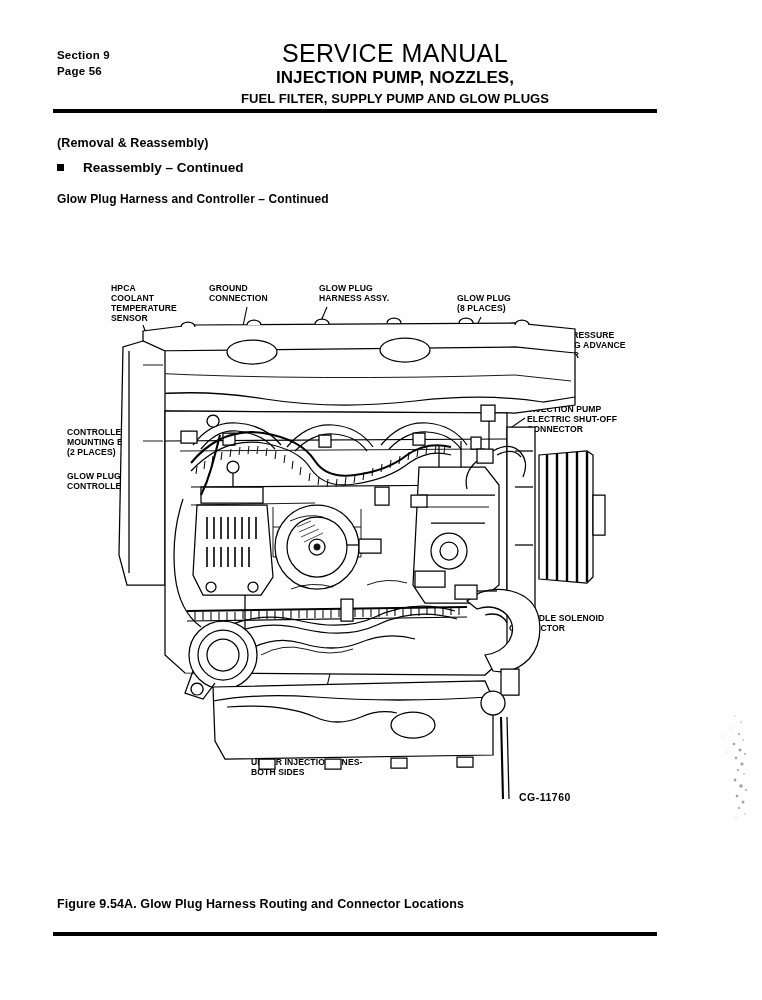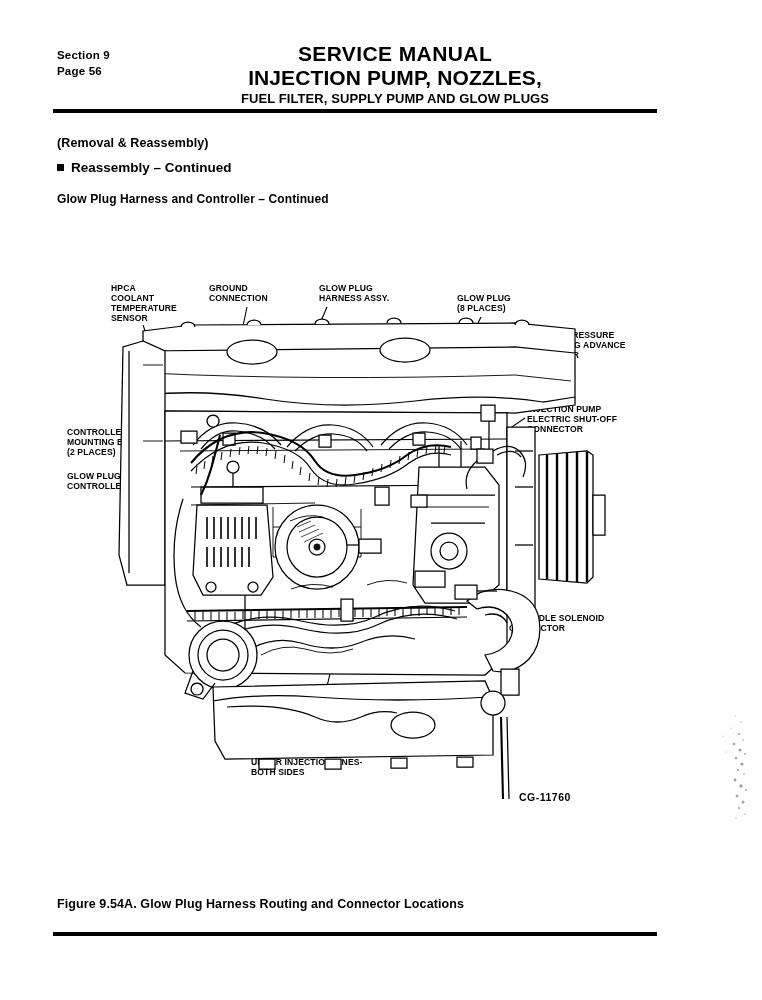--- a/index.html
+++ b/index.html
@@ -36,27 +36,27 @@
     letter-spacing: 0.2px;
   }
   .masthead {
     position: absolute;
     left: 120px;
     top: 40px;
     width: 520px;
     text-align: center;
   }
   .masthead .m1 {
-    font-size: 21px;
-    font-weight: bold;
+    font-size: 25px;
+    font-weight: normal;
     letter-spacing: 0.4px;
     line-height: 27px;
   }
   .masthead .m2 {
-    font-size: 21px;
+    font-size: 17px;
     font-weight: bold;
     letter-spacing: 0.1px;
     line-height: 21px;
   }
   .masthead .m3 {
     font-size: 13px;
     font-weight: bold;
     letter-spacing: 0.1px;
     line-height: 21px;
   }
@@ -96,21 +96,21 @@
     text-align: center;
   }
   .bullet-head {
     position: absolute;
     left: 42px;
     top: 160px;
     font-size: 13.5px;
     font-weight: bold;
     display: flex;
     align-items: center;
-    gap: 7px;
+    gap: 19px;
   }
   .bullet-sq {
     display: inline-block;
     width: 7px;
     height: 7px;
     background: #000;
     margin-bottom: 1px;
   }
   .sub-continued {
     position: absolute;

